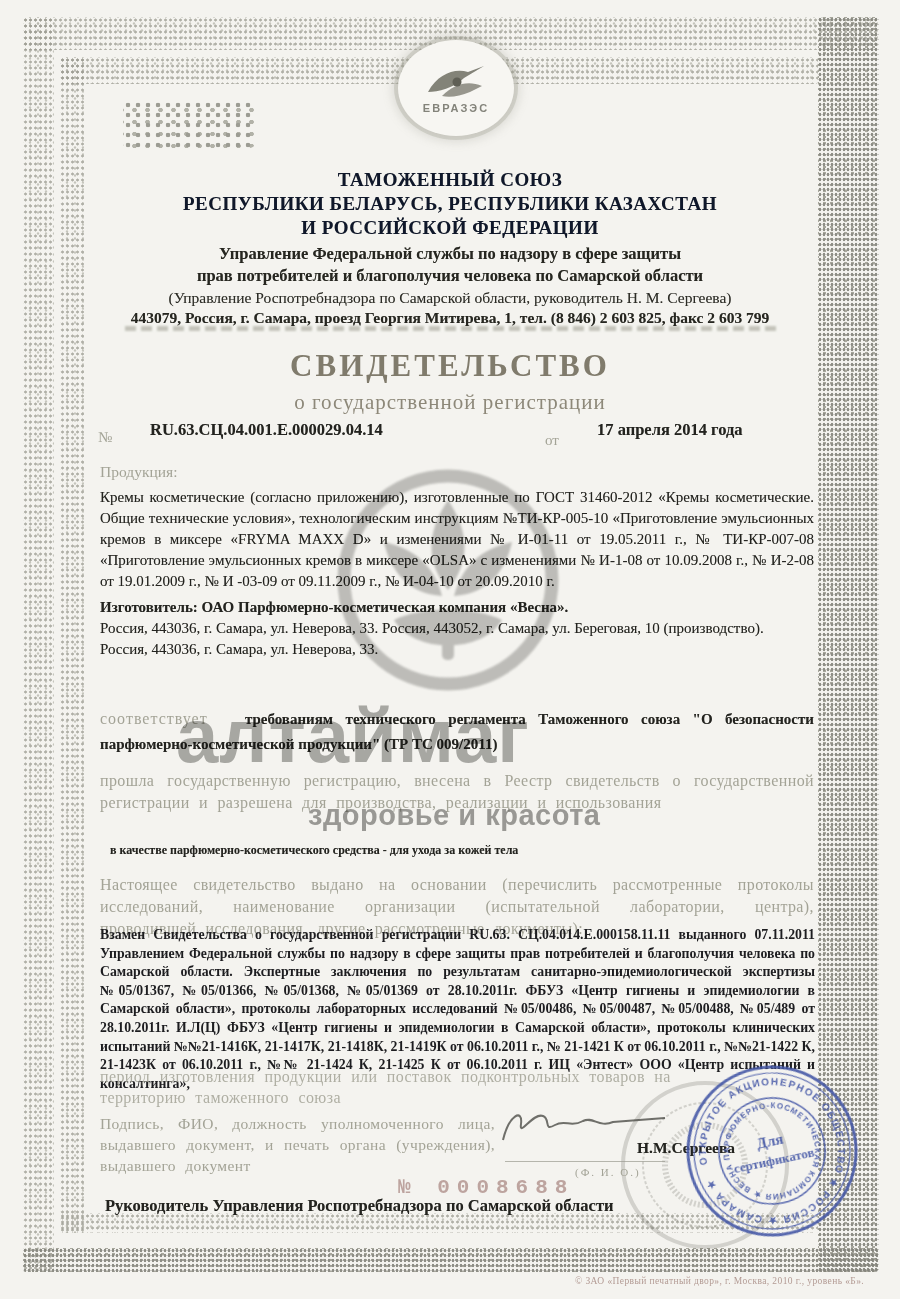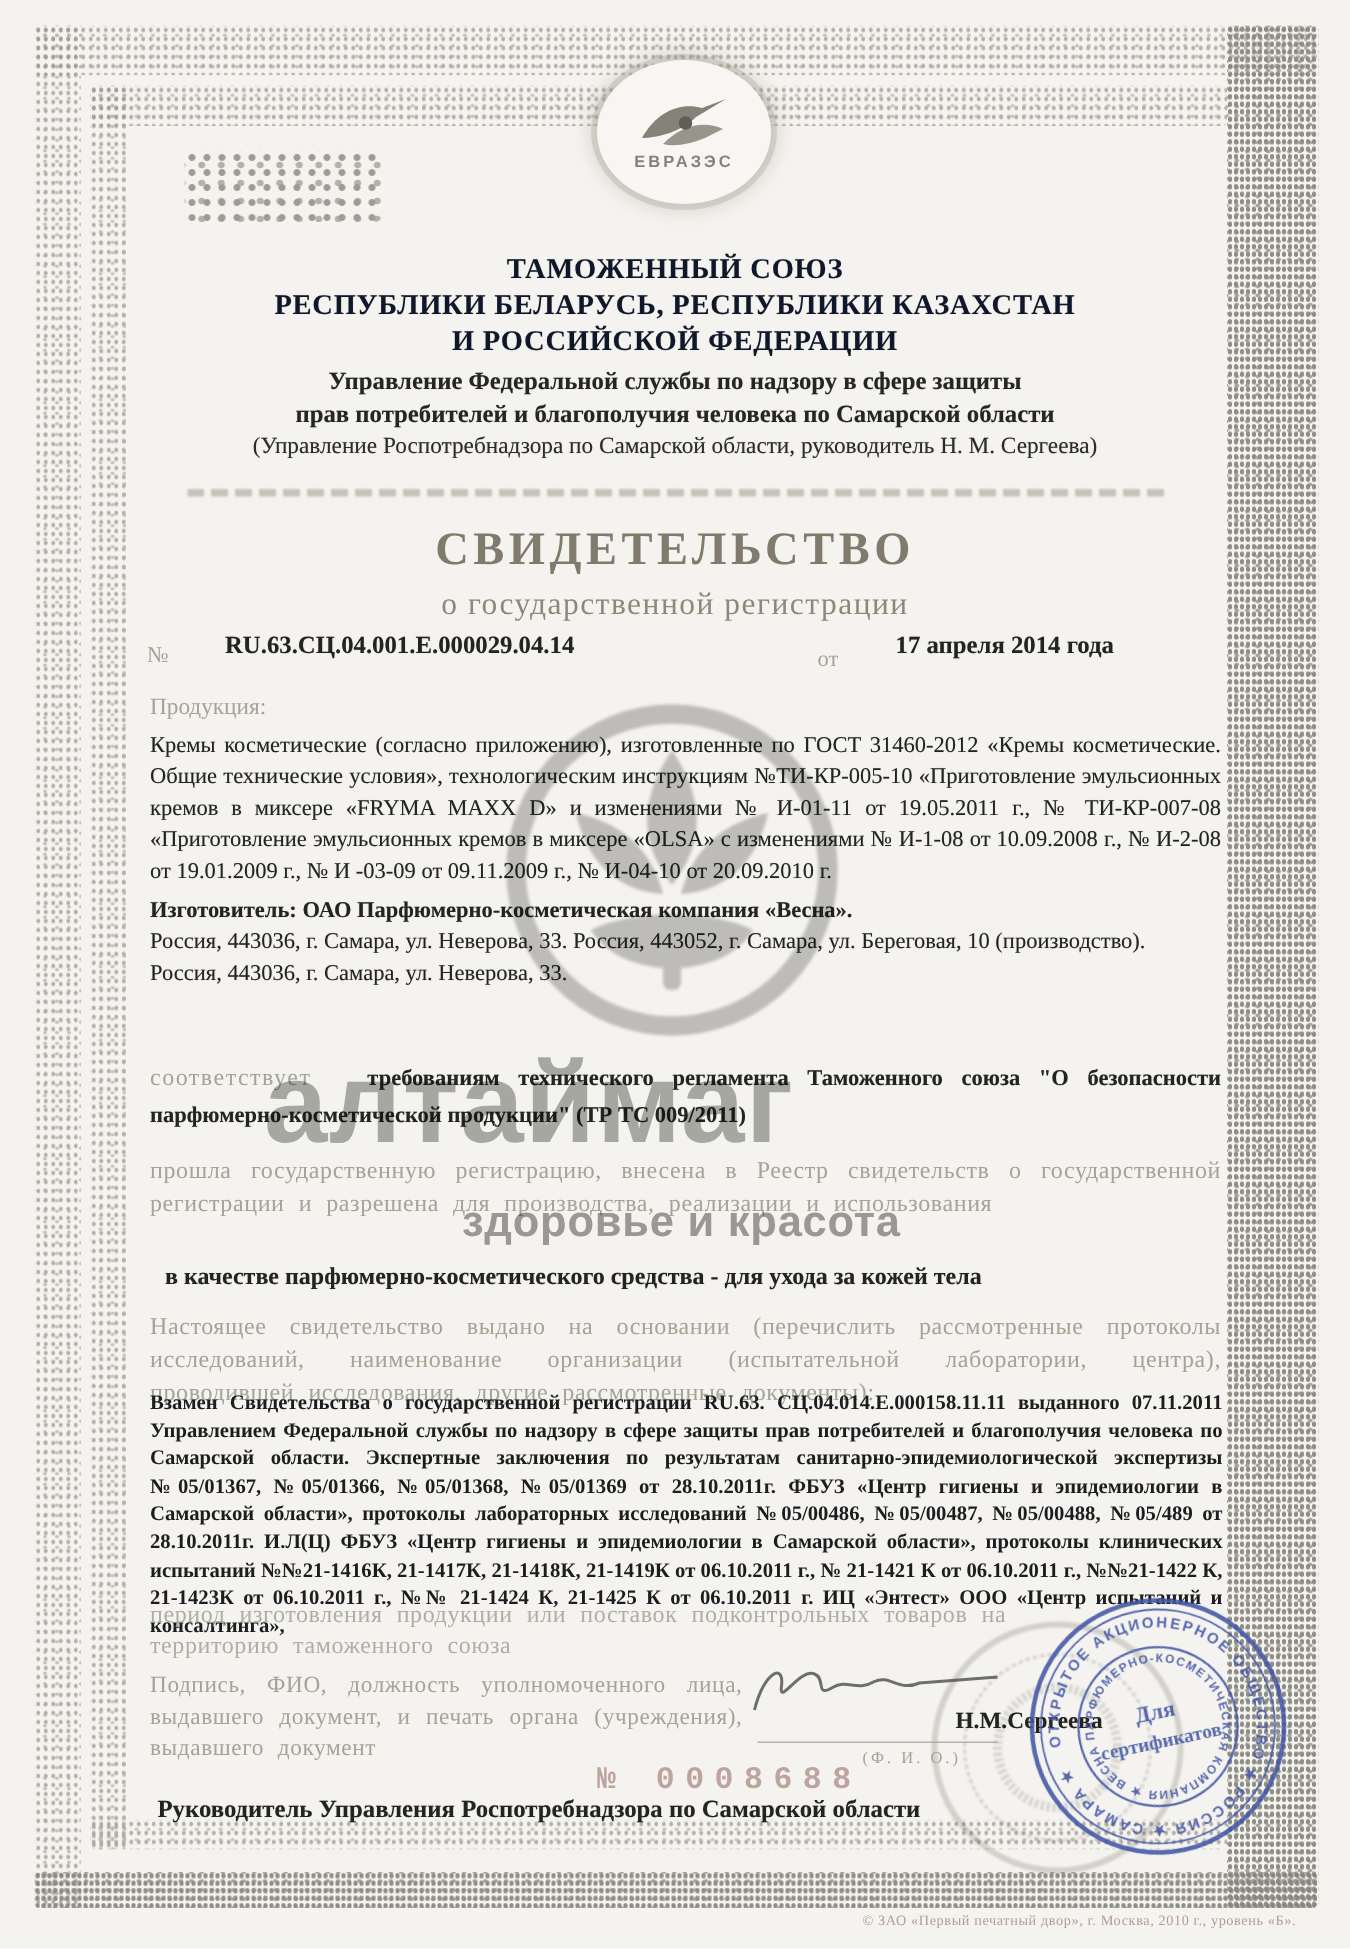--- a/index.html
+++ b/index.html
@@ -113,20 +113,21 @@
   <div class="abs center z1" style="left:90px;top:168px;width:720px;">
     <div class="union olive soft">ТАМОЖЕННЫЙ СОЮЗ</div>
     <div class="union olive soft">РЕСПУБЛИКИ БЕЛАРУСЬ, РЕСПУБЛИКИ КАЗАХСТАН</div>
     <div class="union olive soft">И РОССИЙСКОЙ ФЕДЕРАЦИИ</div>
   </div>
 
   <div class="abs center z1" style="left:80px;top:243px;width:740px;">
     <div class="auth1 soft">Управление Федеральной службы по надзору в сфере защиты</div>
     <div class="auth1 soft">прав потребителей и благополучия человека по Самарской области</div>
     <div class="auth3 soft">(Управление Роспотребнадзора по Самарской области, руководитель Н. М. Сергеева)</div>
+    <div class="auth4 soft">443079, Россия, г. Самара, проезд Георгия Митирева, 1, тел. (8 846) 2 603 825, факс 2 603 799</div>
   </div>
 
   <div class="microline" style="left:125px;top:326px;width:655px;"></div>
 
   <div class="abs center z1" style="left:90px;top:348px;width:720px;">
     <div class="doc-title">СВИДЕТЕЛЬСТВО</div>
     <div class="doc-subtitle" style="margin-top:6px;">о государственной регистрации</div>
   </div>
 
   <div class="abs faint z1" style="left:98px;top:429px;font-size:15px;">№</div>
@@ -143,21 +144,21 @@
   </div>
 
   <div class="abs z1" style="left:100px;top:706px;width:714px;font-size:15px;line-height:25px;text-align:justify;">
     <span class="faint" style="font-size:16px;letter-spacing:1px;">соответствует</span>
     <span> &nbsp; </span>
     <span class="bold soft">требованиям  технического регламента Таможенного союза  "О безопасности парфюмерно-косметической продукции" (ТР ТС 009/2011)</span>
   </div>
 
   <div class="abs preprint z1" style="left:100px;top:770px;width:714px;">прошла  государственную  регистрацию,  внесена  в  Реестр  свидетельств  о государственной  регистрации  и  разрешена  для  производства,  реализации  и использования</div>
 
-  <div class="abs bold soft z1" style="left:110px;top:843px;width:700px;font-size:16px;">в качестве парфюмерно-косметического средства -   для ухода за кожей тела</div>
+  <div class="abs bold soft z1" style="left:110px;top:843px;width:700px;font-size:12px;">в качестве парфюмерно-косметического средства -   для ухода за кожей тела</div>
 
   <div class="abs preprint z1" style="left:100px;top:874px;width:714px;">Настоящее  свидетельство  выдано  на  основании  (перечислить  рассмотренные протоколы исследований, наименование организации (испытательной лаборатории, центра), проводившей исследования, другие рассмотренные документы):</div>
 
   <div class="abs dense z1" style="left:100px;top:926px;width:715px;">Взамен  Свидетельства  о  государственной  регистрации  RU.63.  СЦ.04.014.Е.000158.11.11  выданного  07.11.2011 Управлением Федеральной службы по надзору в сфере защиты прав потребителей и благополучия человека  по Самарской области. Экспертные  заключения по результатам санитарно-эпидемиологической экспертизы №05/01367, №05/01366, №05/01368, №05/01369 от 28.10.2011г.  ФБУЗ «Центр гигиены и эпидемиологии в Самарской области», протоколы лабораторных исследований №05/00486, №05/00487, №05/00488, №05/489 от 28.10.2011г. И.Л(Ц) ФБУЗ «Центр гигиены и эпидемиологии в Самарской области», протоколы  клинических испытаний №№21-1416К, 21-1417К, 21-1418К, 21-1419К от 06.10.2011 г., № 21-1421 К от 06.10.2011 г., №№21-1422 К, 21-1423К от 06.10.2011 г., №№ 21-1424 К, 21-1425 К от 06.10.2011 г.  ИЦ «Энтест» ООО «Центр испытаний и консалтинга»,</div>
 
   <div class="abs preprint z1" style="left:100px;top:1066px;width:714px;opacity:.85;">период  изготовления  продукции  или  поставок  подконтрольных  товаров  на</div>
   <div class="abs preprint z1" style="left:100px;top:1113px;width:395px;font-size:15.5px;line-height:21px;">Подпись,  ФИО,  должность  уполномоченного  лица, выдавшего  документ,  и  печать  органа  (учреждения), выдавшего документ</div>
 
   <div class="abs preprint z1" style="left:100px;top:1087px;width:714px;opacity:.85;">территорию таможенного союза</div>
 

